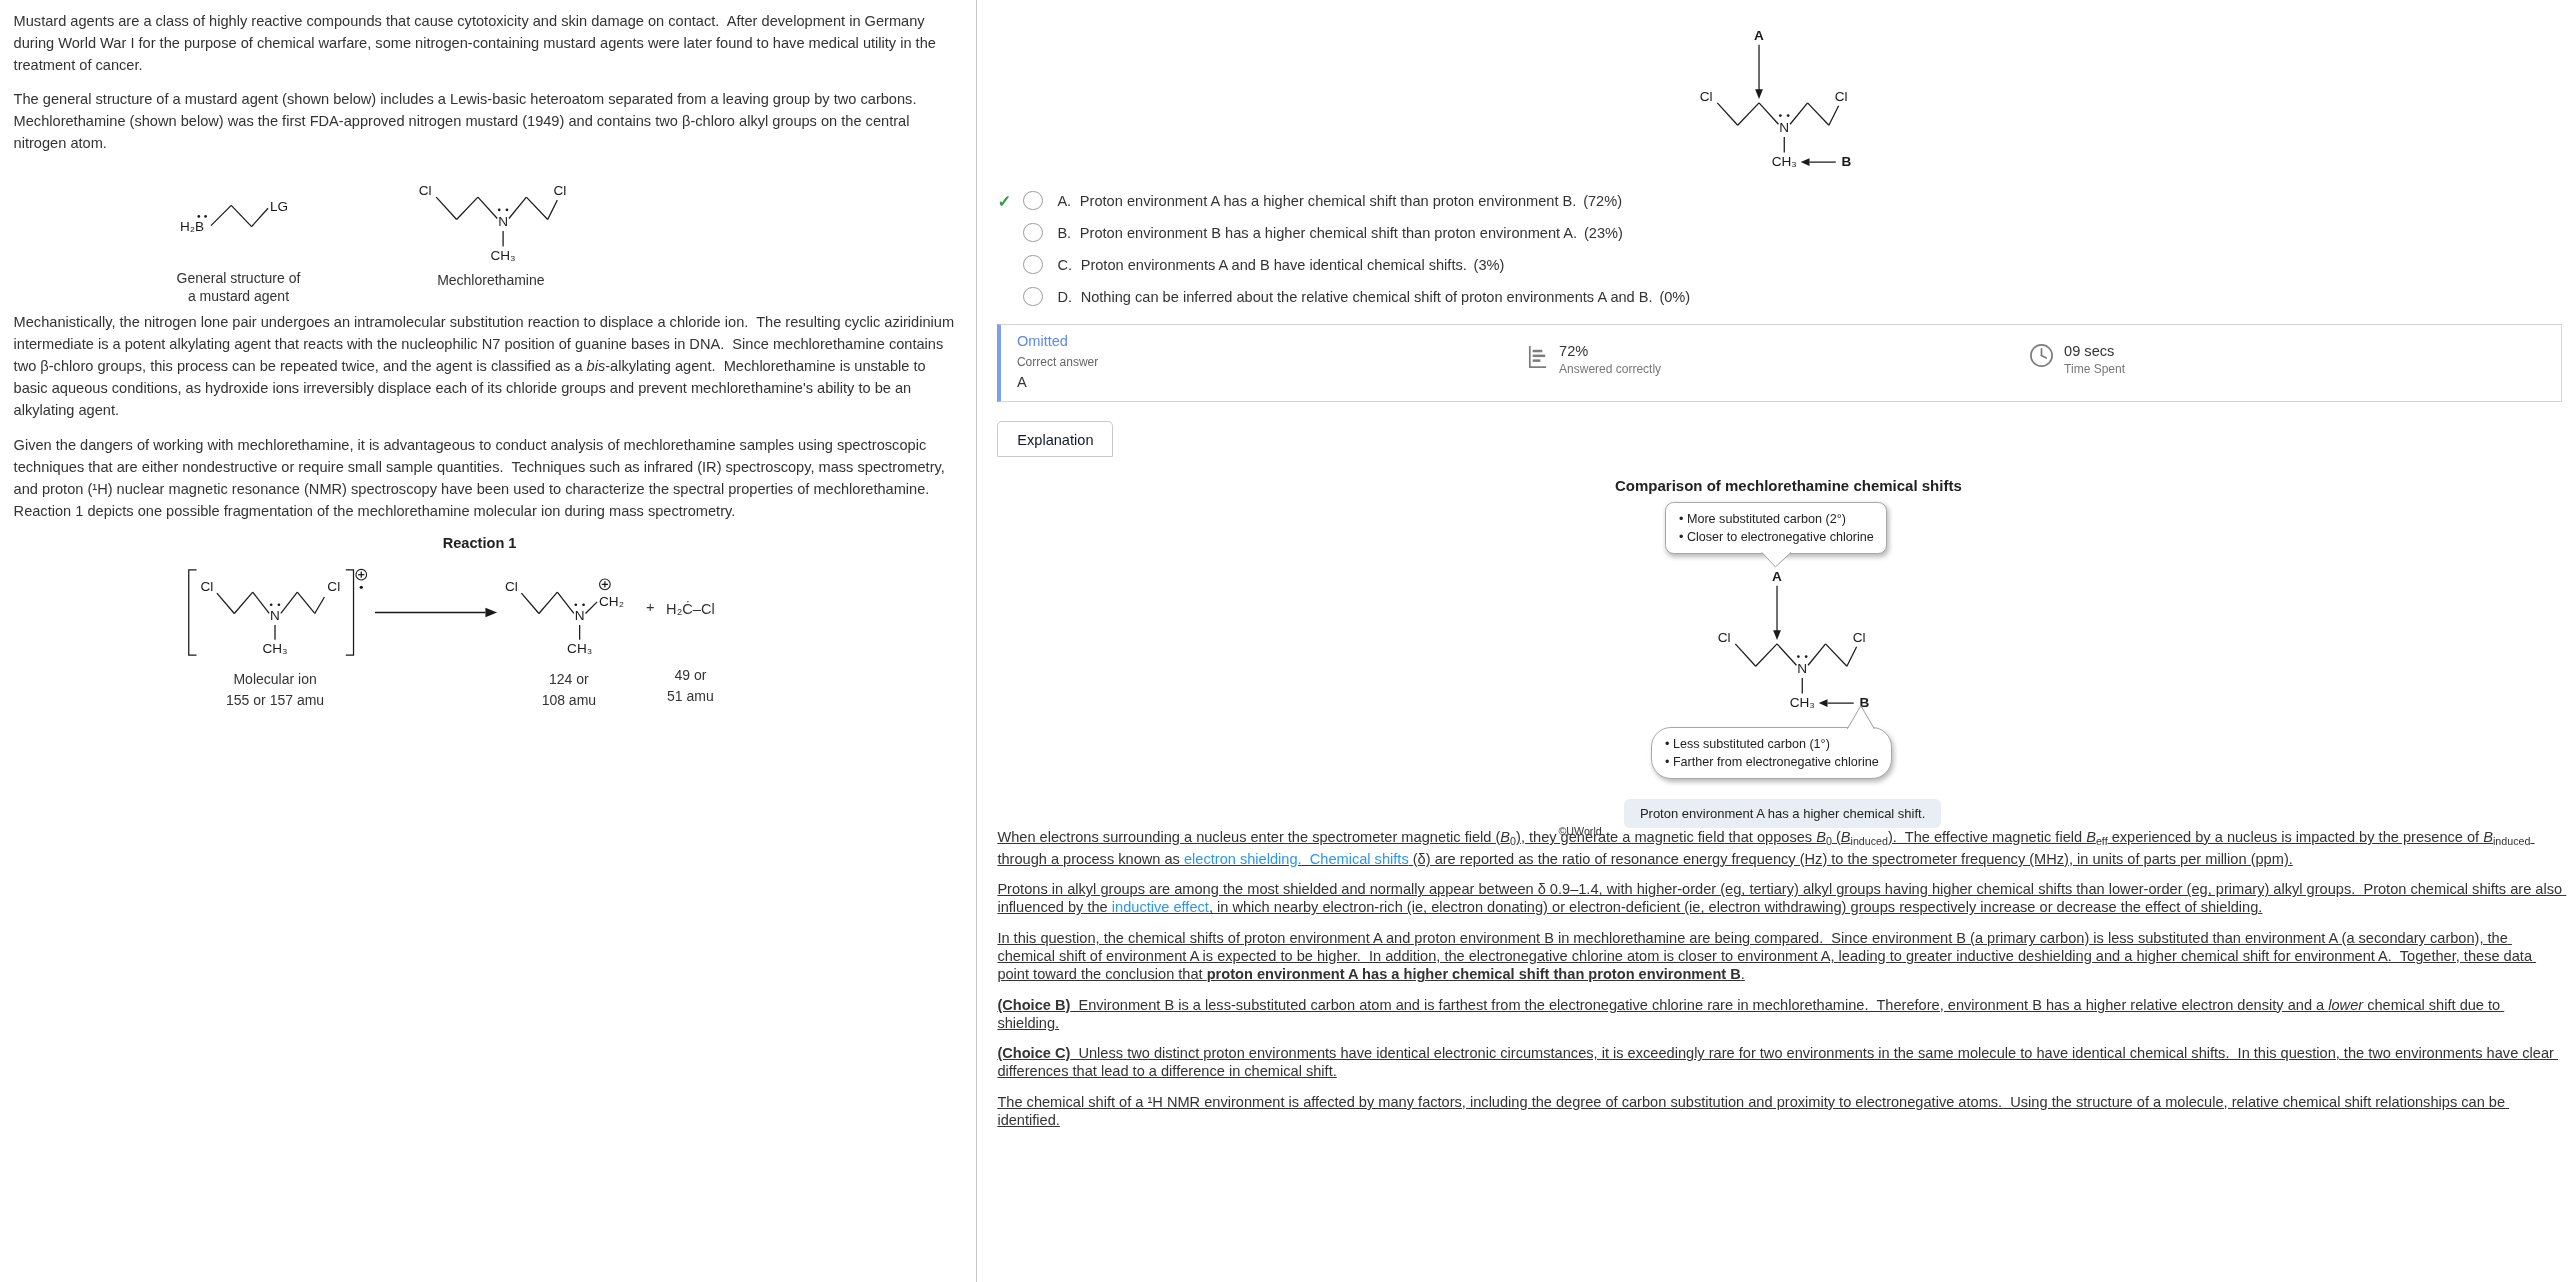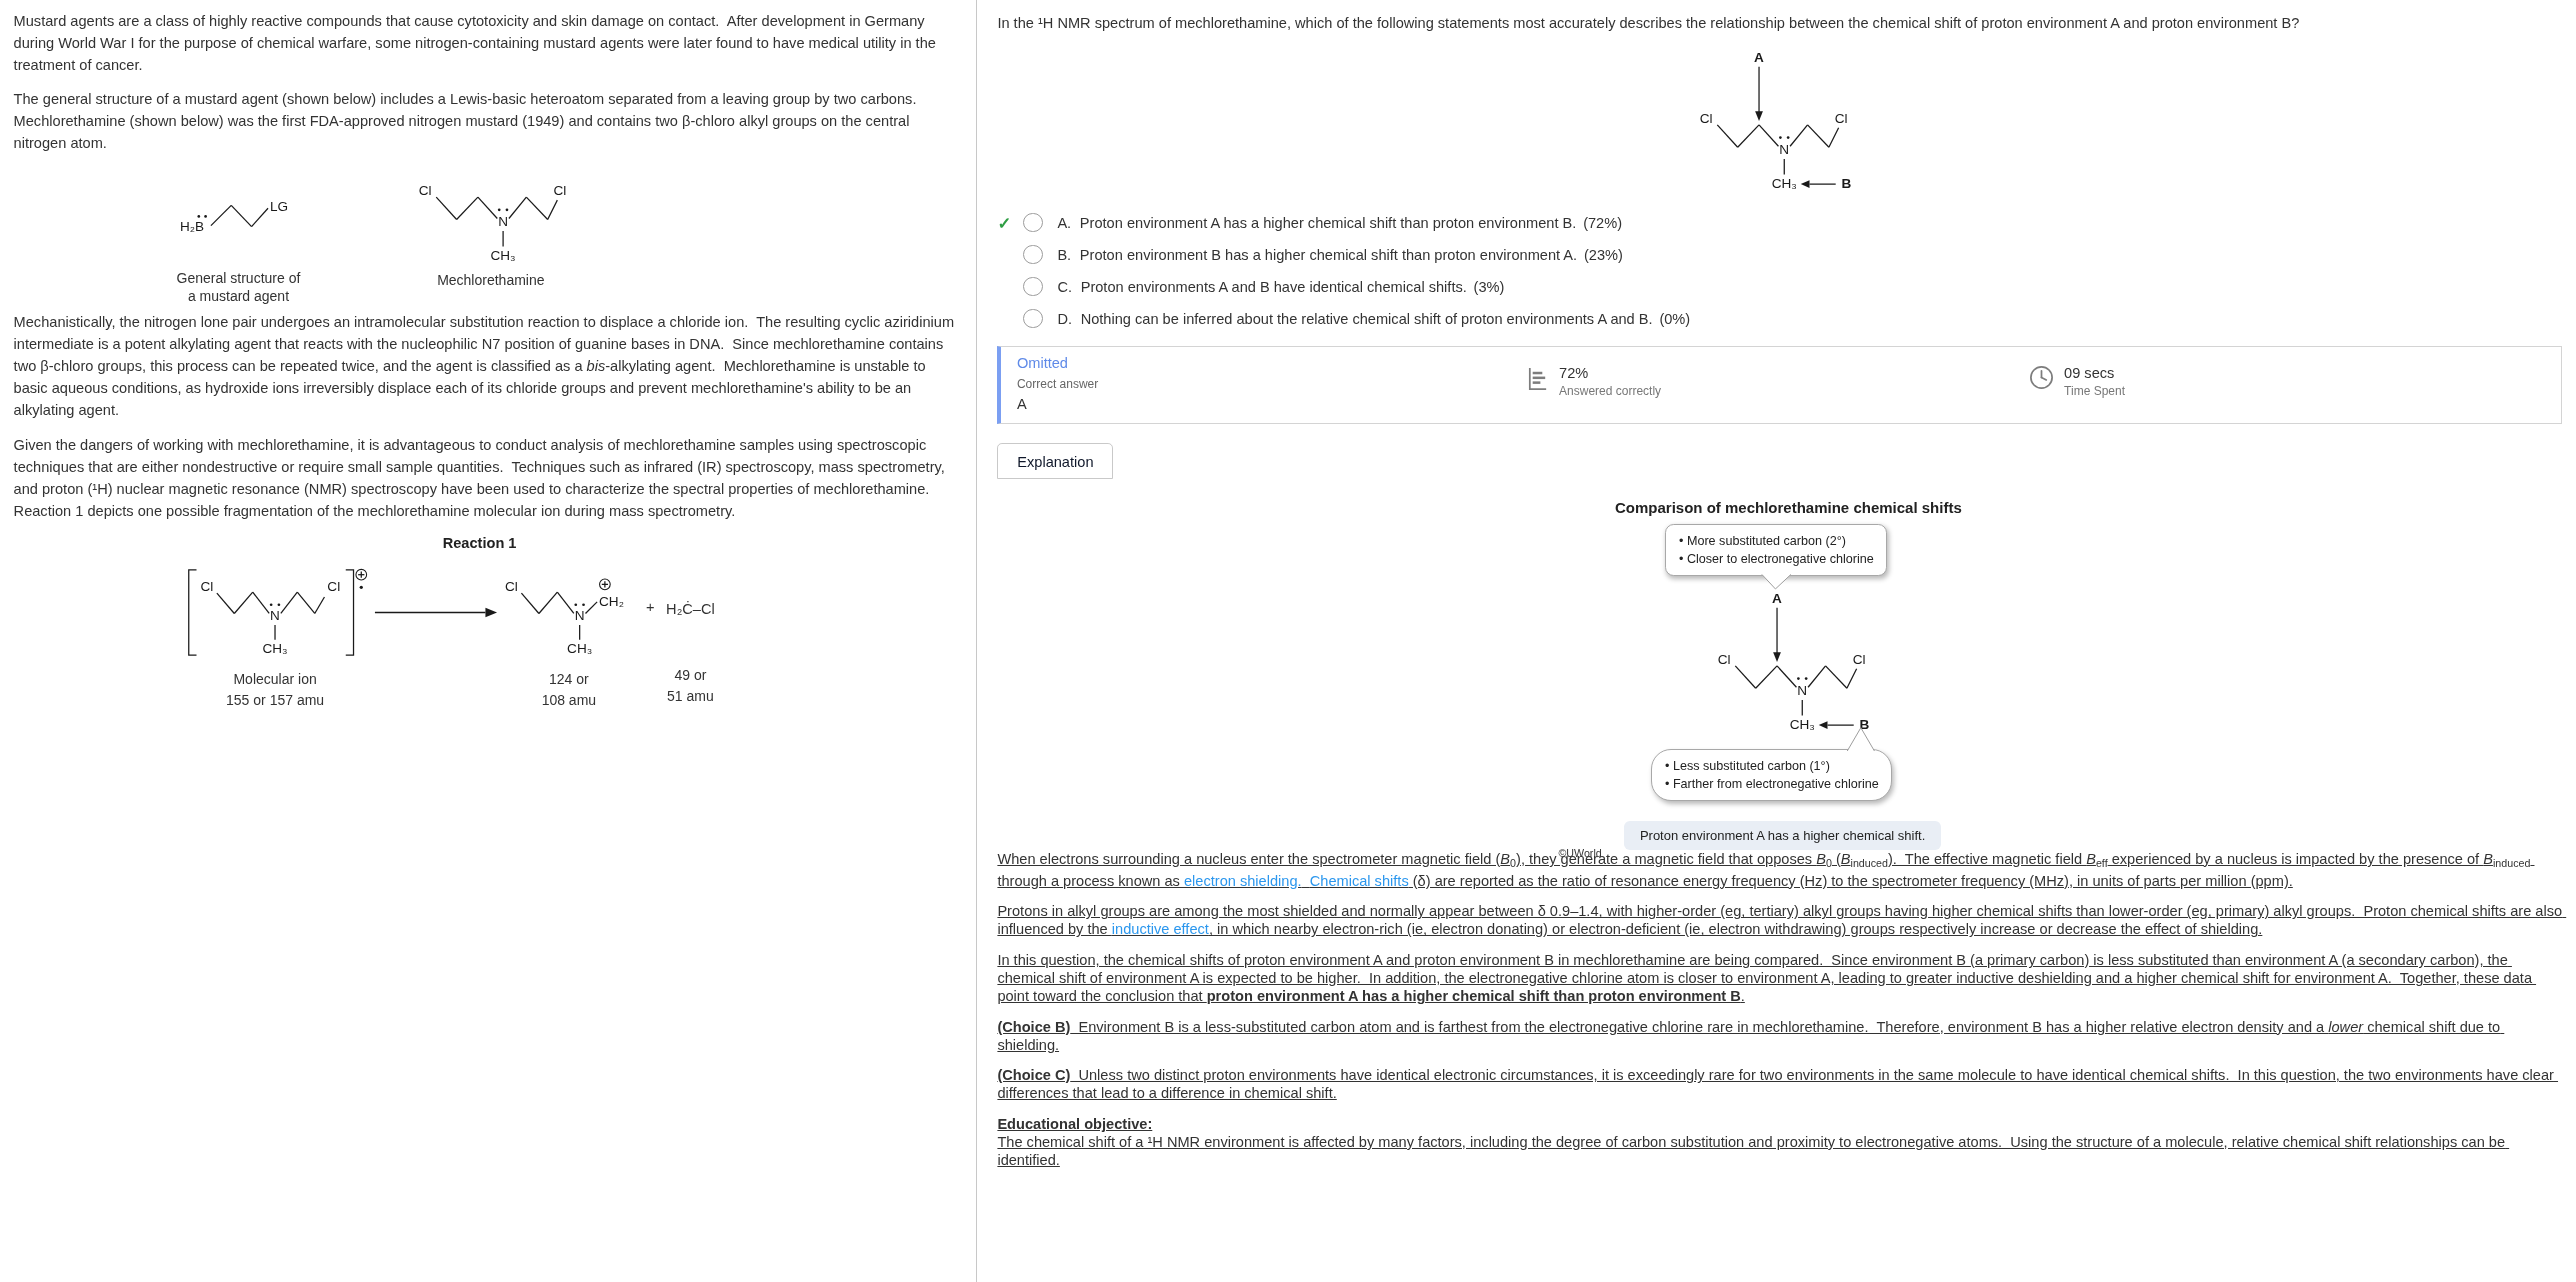--- a/index.html
+++ b/index.html
@@ -192,21 +192,20 @@
       <div class="rx-col">
         <div class="rx-formula">H₂Ċ–Cl</div>
         <div class="rx-caption">49 or</div>
         <div class="rx-caption">51 amu</div>
       </div>
     </div>
   </div>
 
   <div class="right-panel">
 
-    <p class="question-text">In the ¹H NMR spectrum of mechlorethamine, which of the following statements most accurately describes the relationship between the chemical shift of proton environment A and proton environment B?</p>
 
     <div class="q-structure">
       <svg class="chem" width="165" height="146" viewBox="0 0 170 150">
         <text class="ab" x="67" y="13" text-anchor="middle">A</text>
         <line x1="67" y1="18" x2="67" y2="66"></line>
         <polygon points="63,64 71,64 67,74"></polygon>
         <g transform="translate(0,52)">
           <text x="6" y="24">Cl</text>
           <line x1="24" y1="26" x2="45" y2="49"></line>
           <line x1="45" y1="49" x2="67" y2="26"></line>
@@ -333,18 +332,17 @@
 
       <div class="conclusion">Proton environment A has a higher chemical shift.</div>
       <div class="copyright">©UWorld</div>
     </div>
 
     <p class="exp-para"><span class="seg-p">When electrons surrounding a nucleus enter the spectrometer magnetic field (</span><span class="seg-i">B</span><span class="seg-s">0</span><span class="seg-p">), they generate a magnetic field that opposes </span><span class="seg-i">B</span><span class="seg-s">0</span><span class="seg-p"> (</span><span class="seg-i">B</span><span class="seg-s">induced</span><span class="seg-p">).  The effective magnetic field </span><span class="seg-i">B</span><span class="seg-s">eff</span><span class="seg-p"> experienced by a nucleus is impacted by the presence of </span><span class="seg-i">B</span><span class="seg-s">induced</span><span class="seg-p"> through a process known as </span><span class="seg-l">electron shielding.</span><span class="seg-p">  </span><span class="seg-l">Chemical shifts</span><span class="seg-p"> (δ) are reported as the ratio of resonance energy frequency (Hz) to the spectrometer frequency (MHz), in units of parts per million (ppm).</span></p>
     <p class="exp-para"><span class="seg-p">Protons in alkyl groups are among the most shielded and normally appear between δ 0.9–1.4, with higher-order (eg, tertiary) alkyl groups having higher chemical shifts than lower-order (eg, primary) alkyl groups.  Proton chemical shifts are also influenced by the </span><span class="seg-l">inductive effect</span><span class="seg-p">, in which nearby electron-rich (ie, electron donating) or electron-deficient (ie, electron withdrawing) groups respectively increase or decrease the effect of shielding.</span></p>
     <p class="exp-para"><span class="seg-p">In this question, the chemical shifts of proton environment A and proton environment B in mechlorethamine are being compared.  Since environment B (a primary carbon) is less substituted than environment A (a secondary carbon), the chemical shift of environment A is expected to be higher.  In addition, the electronegative chlorine atom is closer to environment A, leading to greater inductive deshielding and a higher chemical shift for environment A.  Together, these data point toward the conclusion that </span><span class="seg-b">proton environment A has a higher chemical shift than proton environment B</span><span class="seg-p">.</span></p>
     <p class="exp-para"><span class="seg-b">(Choice B)</span><span class="seg-p">  Environment B is a less-substituted carbon atom and is farthest from the electronegative chlorine rare in mechlorethamine.  Therefore, environment B has a higher relative electron density and a </span><span class="seg-i">lower</span><span class="seg-p"> chemical shift due to shielding.</span></p>
     <p class="exp-para"><span class="seg-b">(Choice C)</span><span class="seg-p">  Unless two distinct proton environments have identical electronic circumstances, it is exceedingly rare for two environments in the same molecule to have identical chemical shifts.  In this question, the two environments have clear differences that lead to a difference in chemical shift.</span></p>
-    <p class="exp-para tight"><span class="seg-b">Educational objective:</span></p>
     <p class="exp-para"><span class="seg-p">The chemical shift of a ¹H NMR environment is affected by many factors, including the degree of carbon substitution and proximity to electronegative atoms.  Using the structure of a molecule, relative chemical shift relationships can be identified.</span></p>
 
   </div>
 </div>
 
 
 </body></html>

